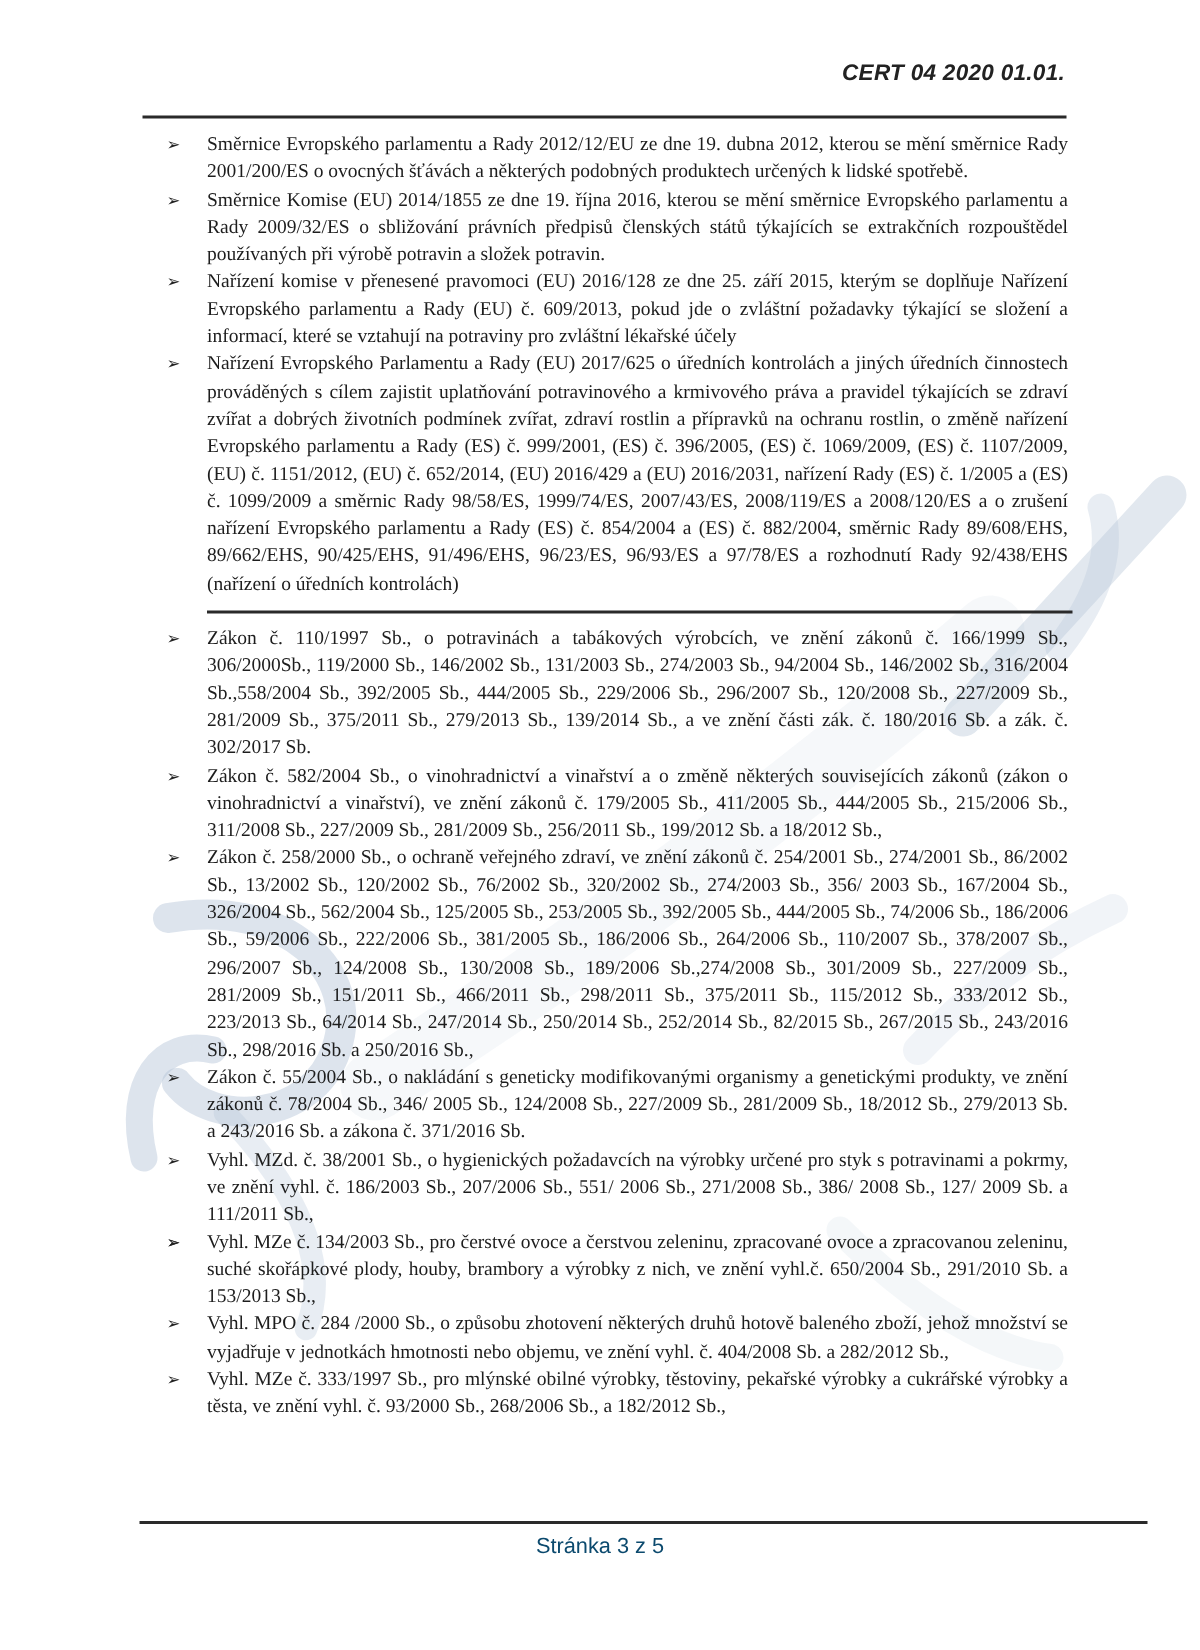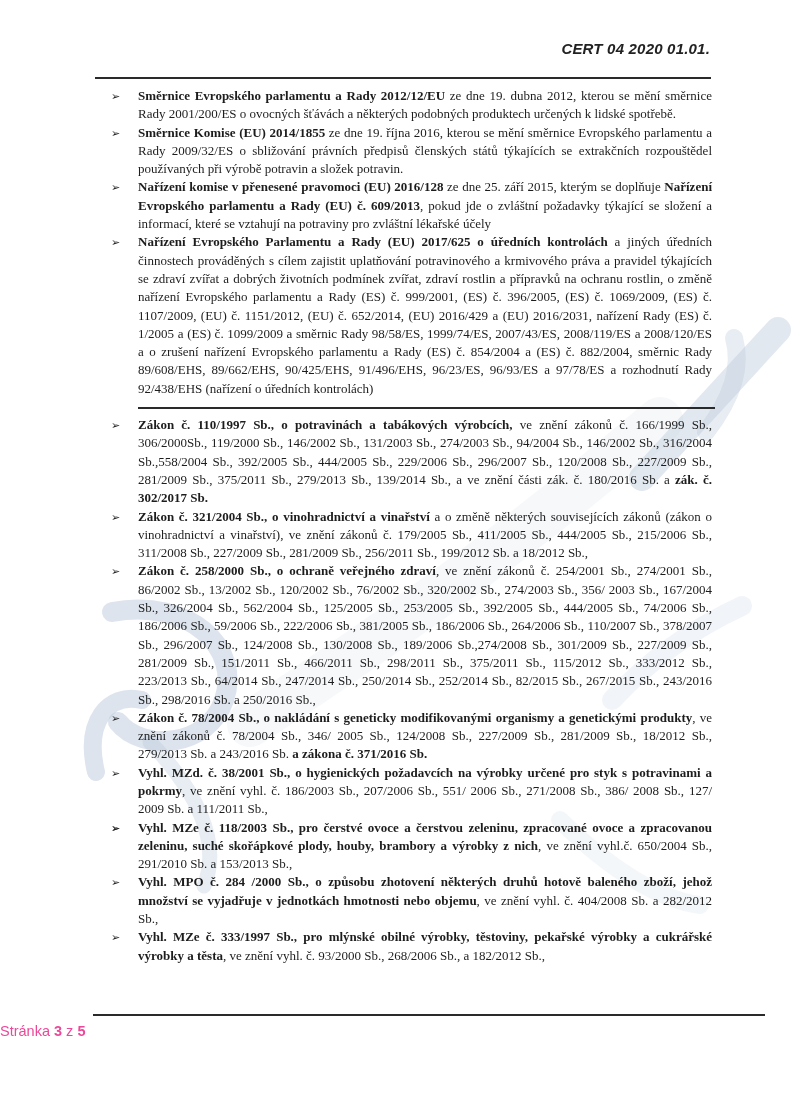--- a/index.html
+++ b/index.html
@@ -7,26 +7,26 @@
         font-family:"Liberation Serif",serif;color:#1d1d1d;}
   .watermark{position:absolute;left:0;top:0;width:800px;height:1100px;pointer-events:none;}
   .doc-code{position:absolute;top:40px;right:90px;font-family:"Liberation Sans",sans-serif;
         font-style:italic;font-weight:700;font-size:15px;letter-spacing:.2px;color:#222;}
   .rule{border:0;border-top:2px solid #2a2a2a;margin:0;padding:0;}
   .rule-top{position:absolute;left:95px;top:77px;width:616px;}
   .content{position:absolute;left:138px;top:87px;width:574px;}
   .item{position:relative;text-align:justify;font-size:13px;line-height:18.3px;}
   .item .marker{position:absolute;left:-27px;top:1px;font-family:"DejaVu Sans",sans-serif;
         font-size:11px;color:#222;}
-  .b{font-weight:bold;}
+  .b{font-weight:normal;}
   .rule-mid{width:577px;margin:9px 0 7px 0;}
   .footerbar{position:absolute;left:0;top:1006px;width:800px;height:94px;background:#ffffff;}
   .rule-bottom{margin:8px 0 0 93px;width:672px;}
-  .footer-text{text-align:left;font-family:"Liberation Sans",sans-serif;font-size:14.5px;
-        color:#ec4899;margin-top:7px;}
+  .footer-text{text-align:center;font-family:"Liberation Sans",sans-serif;font-size:14.5px;
+        color:#0c4a6e;margin-top:7px;}
 </style>
 </head>
 <body>
 
 <div class="page">
 
   <svg class="watermark" viewBox="0 0 800 1100" xmlns="http://www.w3.org/2000/svg" aria-hidden="true">
     <g fill="none" stroke="#b4c3d6" stroke-linecap="round">
       <path d="M250,724 C380,640 520,540 660,420" stroke-width="46" opacity="0.12"></path>
       <path d="M112,612 C190,598 242,648 224,700 C208,748 142,752 118,722" stroke-width="20" opacity="0.45"></path>
@@ -46,26 +46,26 @@
   <div class="content">
     <div>
         <div class="item"><span class="marker">➢</span><span><span class="b">Směrnice Evropského parlamentu a Rady 2012/12/EU </span><span>ze dne 19. dubna 2012, kterou se mění směrnice Rady 2001/200/ES o ovocných šťávách a některých podobných produktech určených k lidské spotřebě.</span></span></div>
         <div class="item"><span class="marker">➢</span><span><span class="b">Směrnice Komise (EU) 2014/1855 </span><span>ze dne 19. října 2016, kterou se mění směrnice Evropského parlamentu a Rady 2009/32/ES o sbližování právních předpisů členských států týkajících se extrakčních rozpouštědel používaných při výrobě potravin a složek potravin.</span></span></div>
         <div class="item"><span class="marker">➢</span><span><span class="b">Nařízení komise v přenesené pravomoci (EU) 2016/128 </span><span>ze dne 25. září 2015, kterým se doplňuje </span><span class="b">Nařízení Evropského parlamentu a Rady (EU) č. 609/2013</span><span>, pokud jde o zvláštní požadavky týkající se složení a informací, které se vztahují na potraviny pro zvláštní lékařské účely</span></span></div>
         <div class="item"><span class="marker">➢</span><span><span class="b">Nařízení Evropského Parlamentu a Rady (EU) 2017/625 o úředních kontrolách </span><span>a jiných úředních činnostech prováděných s cílem zajistit uplatňování potravinového a krmivového práva a pravidel týkajících se zdraví zvířat a dobrých životních podmínek zvířat, zdraví rostlin a přípravků na ochranu rostlin, o změně nařízení Evropského parlamentu a Rady (ES) č. 999/2001, (ES) č. 396/2005, (ES) č. 1069/2009, (ES) č. 1107/2009, (EU) č. 1151/2012, (EU) č. 652/2014, (EU) 2016/429 a (EU) 2016/2031, nařízení Rady (ES) č. 1/2005 a (ES) č. 1099/2009 a směrnic Rady 98/58/ES, 1999/74/ES, 2007/43/ES, 2008/119/ES a 2008/120/ES a o zrušení nařízení Evropského parlamentu a Rady (ES) č. 854/2004 a (ES) č. 882/2004, směrnic Rady 89/608/EHS, 89/662/EHS, 90/425/EHS, 91/496/EHS, 96/23/ES, 96/93/ES a 97/78/ES a rozhodnutí Rady 92/438/EHS (nařízení o úředních kontrolách)</span></span></div>
       </div>
     <hr class="rule rule-mid">
     <div>
         <div class="item"><span class="marker">➢</span><span><span class="b">Zákon č. 110/1997 Sb., o potravinách a tabákových výrobcích, </span><span>ve znění zákonů č. 166/1999 Sb., 306/2000Sb., 119/2000 Sb., 146/2002 Sb., 131/2003 Sb., 274/2003 Sb., 94/2004 Sb., 146/2002 Sb., 316/2004 Sb.,558/2004 Sb., 392/2005 Sb., 444/2005 Sb., 229/2006 Sb., 296/2007 Sb., 120/2008 Sb., 227/2009 Sb., 281/2009 Sb., 375/2011 Sb., 279/2013 Sb., 139/2014 Sb., a ve znění části zák. č. 180/2016 Sb. a </span><span class="b">zák. č. 302/2017 Sb.</span></span></div>
-        <div class="item"><span class="marker">➢</span><span><span class="b">Zákon č. 321/2004 Sb., o vinohradnictví a vinařství </span><span>a o změně některých souvisejících zákonů (zákon o vinohradnictví a vinařství), ve znění zákonů č. 179/2005 Sb., 411/2005 Sb., 444/2005 Sb., 215/2006 Sb., 311/2008 Sb., 227/2009 Sb., 281/2009 Sb., 256/2011 Sb., 199/2012 Sb. a 18/2012 Sb.,</span></span></div>
+        <div class="item"><span class="marker">➢</span><span><span class="b">Zákon č. 582/2004 Sb., o vinohradnictví a vinařství </span><span>a o změně některých souvisejících zákonů (zákon o vinohradnictví a vinařství), ve znění zákonů č. 179/2005 Sb., 411/2005 Sb., 444/2005 Sb., 215/2006 Sb., 311/2008 Sb., 227/2009 Sb., 281/2009 Sb., 256/2011 Sb., 199/2012 Sb. a 18/2012 Sb.,</span></span></div>
         <div class="item"><span class="marker">➢</span><span><span class="b">Zákon č. 258/2000 Sb., o ochraně veřejného zdraví</span><span>, ve znění zákonů č. 254/2001 Sb., 274/2001 Sb., 86/2002 Sb., 13/2002 Sb., 120/2002 Sb., 76/2002 Sb., 320/2002 Sb., 274/2003 Sb.,  356/ 2003 Sb., 167/2004 Sb., 326/2004 Sb.,  562/2004 Sb., 125/2005 Sb., 253/2005 Sb., 392/2005 Sb.,  444/2005 Sb., 74/2006 Sb., 186/2006 Sb., 59/2006 Sb., 222/2006 Sb., 381/2005 Sb., 186/2006 Sb., 264/2006 Sb., 110/2007 Sb., 378/2007 Sb.,  296/2007 Sb., 124/2008 Sb., 130/2008 Sb., 189/2006 Sb.,274/2008 Sb., 301/2009 Sb., 227/2009 Sb., 281/2009 Sb., 151/2011 Sb., 466/2011 Sb., 298/2011 Sb., 375/2011 Sb., 115/2012 Sb., 333/2012 Sb., 223/2013 Sb., 64/2014 Sb., 247/2014 Sb., 250/2014 Sb., 252/2014 Sb., 82/2015 Sb., 267/2015 Sb., 243/2016 Sb., 298/2016 Sb. a 250/2016 Sb.,</span></span></div>
-        <div class="item"><span class="marker">➢</span><span><span class="b">Zákon č. 78/2004 Sb., o nakládání s geneticky modifikovanými organismy a genetickými produkty</span><span>, ve znění zákonů č. 78/2004 Sb., 346/ 2005 Sb., 124/2008 Sb., 227/2009 Sb., 281/2009 Sb., 18/2012 Sb., 279/2013 Sb. a 243/2016 Sb. </span><span class="b">a zákona č. 371/2016 Sb.</span></span></div>
+        <div class="item"><span class="marker">➢</span><span><span class="b">Zákon č. 55/2004 Sb., o nakládání s geneticky modifikovanými organismy a genetickými produkty</span><span>, ve znění zákonů č. 78/2004 Sb., 346/ 2005 Sb., 124/2008 Sb., 227/2009 Sb., 281/2009 Sb., 18/2012 Sb., 279/2013 Sb. a 243/2016 Sb. </span><span class="b">a zákona č. 371/2016 Sb.</span></span></div>
         <div class="item"><span class="marker">➢</span><span><span class="b">Vyhl. MZd. č. 38/2001 Sb., o hygienických požadavcích na výrobky určené pro styk s potravinami a pokrmy</span><span>, ve znění vyhl. č. 186/2003 Sb., 207/2006 Sb., 551/ 2006 Sb., 271/2008 Sb., 386/ 2008 Sb., 127/ 2009 Sb. a  111/2011 Sb.,</span></span></div>
         <div class="item"><span class="marker">➢</span></div>
-        <div class="item"><span class="marker">➢</span><span><span class="b">Vyhl. MZe č. 118/2003 Sb., pro čerstvé ovoce a čerstvou zeleninu, zpracované ovoce a zpracovanou zeleninu, suché skořápkové plody, houby, brambory a výrobky z nich</span><span>, ve znění vyhl.č. 650/2004 Sb., 291/2010 Sb. a 153/2013 Sb.,</span></span></div>
+        <div class="item"><span class="marker">➢</span><span><span class="b">Vyhl. MZe č. 134/2003 Sb., pro čerstvé ovoce a čerstvou zeleninu, zpracované ovoce a zpracovanou zeleninu, suché skořápkové plody, houby, brambory a výrobky z nich</span><span>, ve znění vyhl.č. 650/2004 Sb., 291/2010 Sb. a 153/2013 Sb.,</span></span></div>
         <div class="item"><span class="marker">➢</span><span><span class="b">Vyhl. MPO č. 284 /2000 Sb., o způsobu zhotovení některých druhů hotově baleného zboží, jehož množství se vyjadřuje v jednotkách hmotnosti nebo objemu</span><span>, ve znění vyhl. č. 404/2008 Sb. a 282/2012 Sb.,</span></span></div>
         <div class="item"><span class="marker">➢</span><span><span class="b">Vyhl. MZe č. 333/1997 Sb., pro mlýnské obilné výrobky, těstoviny, pekařské výrobky a cukrářské výrobky a těsta</span><span>, ve znění vyhl. č. 93/2000 Sb., 268/2006 Sb., a 182/2012 Sb.,</span></span></div>
       </div>
   </div>
 
   <div class="footerbar">
     <hr class="rule rule-bottom">
     <div class="footer-text"><span>Stránka </span><span class="b">3</span><span> z </span><span class="b">5</span></div>
   </div>
 

